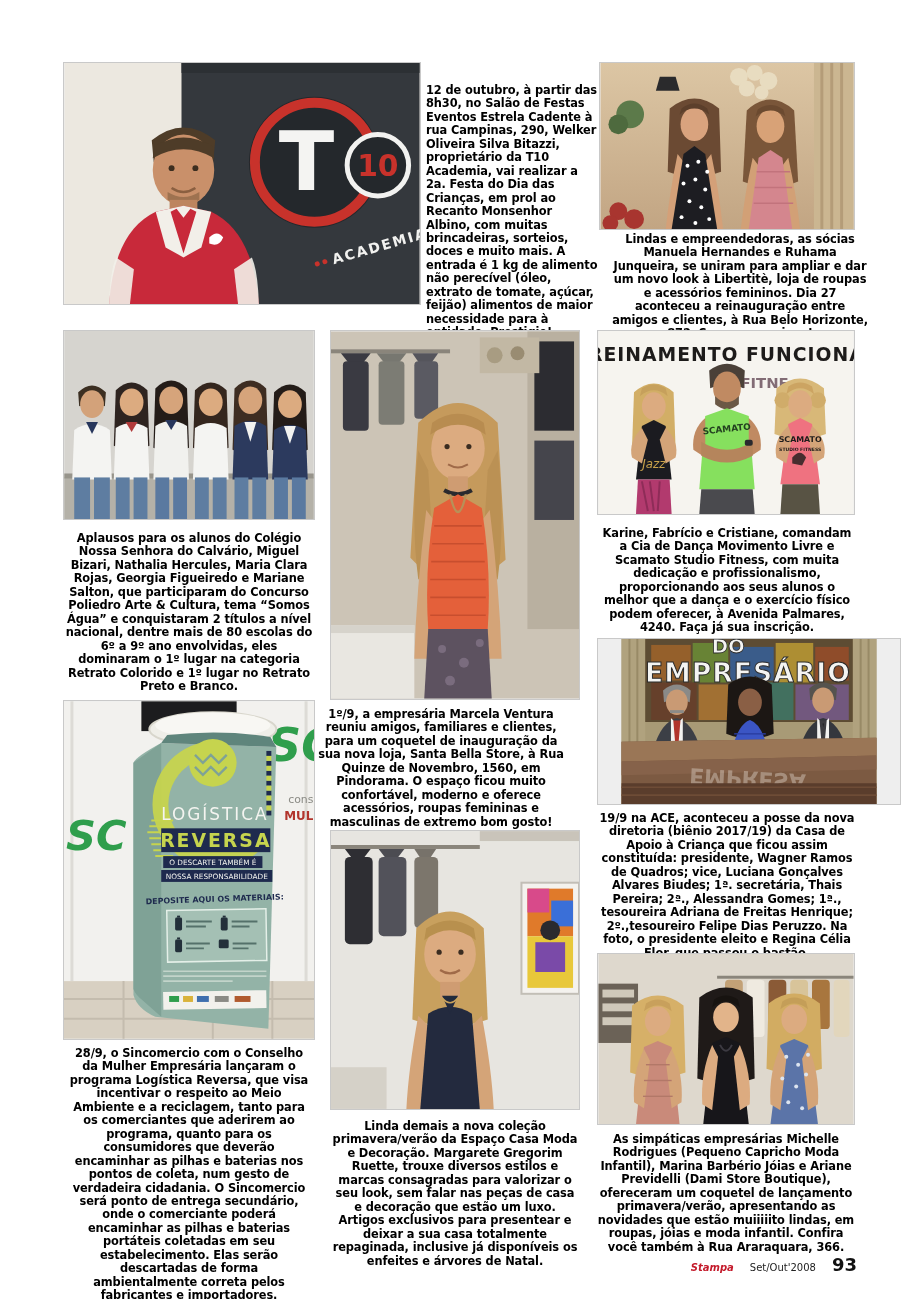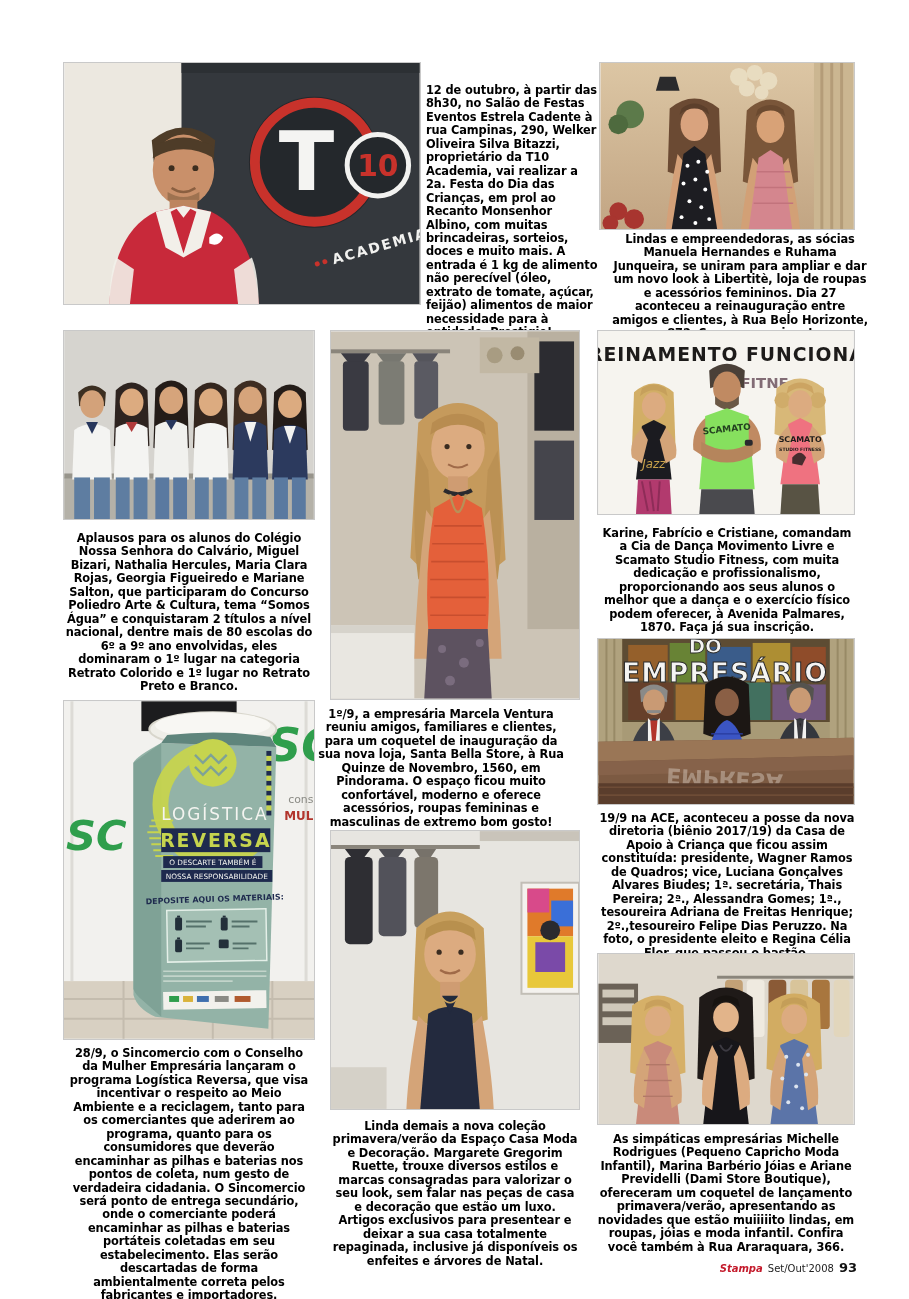--- a/index.html
+++ b/index.html
@@ -4,23 +4,23 @@
 <style>
   html,body{margin:0;padding:0;background:#ffffff;}
   .page{position:relative;width:909px;height:1299px;background:#fff;overflow:hidden;
         font-family:"DejaVu Sans","Liberation Sans",sans-serif;color:#000;}
   .photo{position:absolute;border:1px solid #c9c9c9;box-sizing:border-box;overflow:hidden;background:#eee;}
   .photo svg{display:block;width:100%;height:100%;}
   .caption{position:absolute;font-size:11.4px;line-height:1.18;text-align:center;
            color:#000;letter-spacing:-0.1px;font-weight:bold;}
   .caption.left{text-align:left;}
   .footer{position:absolute;right:52px;bottom:24px;font-size:10px;color:#222;
-          display:flex;align-items:baseline;gap:5px;}
+          display:flex;align-items:baseline;gap:16px;}
   .footer .mag{color:#c41a2b;font-weight:bold;font-style:italic;}
-  .footer .pg{font-size:13px;font-weight:bold;color:#111;}
+  .footer .pg{font-size:18px;font-weight:bold;color:#111;}
   text{font-family:"DejaVu Sans","Liberation Sans",sans-serif;}
 </style>
 </head>
 <body>
 
 <div class="page">
 
   <div class="photo" style="left:63px;top:62px;width:358px;height:243px;">
     <svg viewBox="0 0 358 243">
       <rect width="358" height="243" fill="#ece8e0"></rect>
@@ -283,23 +283,23 @@
         <path d="M192 96 Q176 110 180 128 L190 134 L196 108 Z" fill="#d4a478"></path>
         <path d="M216 96 Q232 110 228 128 L218 134 L212 108 Z" fill="#d4a478"></path>
         <text x="204" y="112" font-size="8" font-weight="bold" fill="#1d1b1a" text-anchor="middle">SCAMATO</text>
         <text x="204" y="121" font-size="4.6" font-weight="bold" fill="#1d1b1a" text-anchor="middle">STUDIO FITNESS</text>
         <path d="M196 128 q8 -10 14 0 l-4 8 l-10 -2 Z" fill="#1d1b1a" opacity="0.8"></path>
         <path d="M186 155 L222 155 L224 185 L184 185 Z" fill="#585344"></path>
       </g>
     </svg>
   </div>
 
-  <div class="caption" style="left:600px;top:527px;width:254px;height:100px;">Karine, Fabrício e Cristiane, comandam a Cia de Dança Movimento Livre e Scamato Studio Fitness, com muita dedicação e profissionalismo, proporcionando aos seus alunos o melhor que a dança e o exercício físico podem oferecer, à Avenida Palmares, 1870. Faça já sua inscrição.</div>
-
-  <div class="photo" style="left:597px;top:638px;width:258px;height:167px;">
+  <div class="caption" style="left:600px;top:527px;width:254px;height:100px;">Karine, Fabrício e Cristiane, comandam a Cia de Dança Movimento Livre e Scamato Studio Fitness, com muita dedicação e profissionalismo, proporcionando aos seus alunos o melhor que a dança e o exercício físico podem oferecer, à Avenida Palmares, 4240. Faça já sua inscrição.</div>
+
+  <div class="photo" style="left:597px;top:638px;width:304px;height:167px;">
     <svg viewBox="0 0 258 167">
       <rect width="258" height="167" fill="#a89a76"></rect>
       <rect x="0" y="0" width="24" height="167" fill="#b0a27e"></rect>
       <rect x="234" y="0" width="24" height="167" fill="#b0a27e"></rect>
       <path d="M8 0 V167 M16 0 V167 M242 0 V167 M250 0 V167" stroke="#988a66" stroke-width="2"></path>
       <g>
         <rect x="24" y="0" width="210" height="84" fill="#6e5a3a"></rect>
         <rect x="30" y="6" width="40" height="36" fill="#b8742f"></rect>
           <rect x="72" y="4" width="36" height="40" fill="#7da33c"></rect>
         <rect x="110" y="8" width="44" height="34" fill="#3f6fae"></rect>

